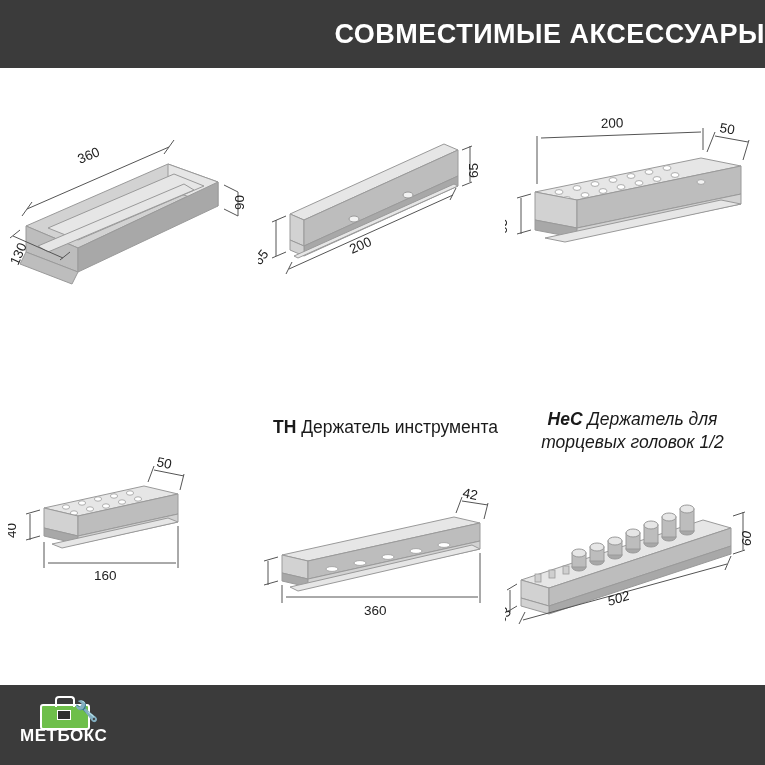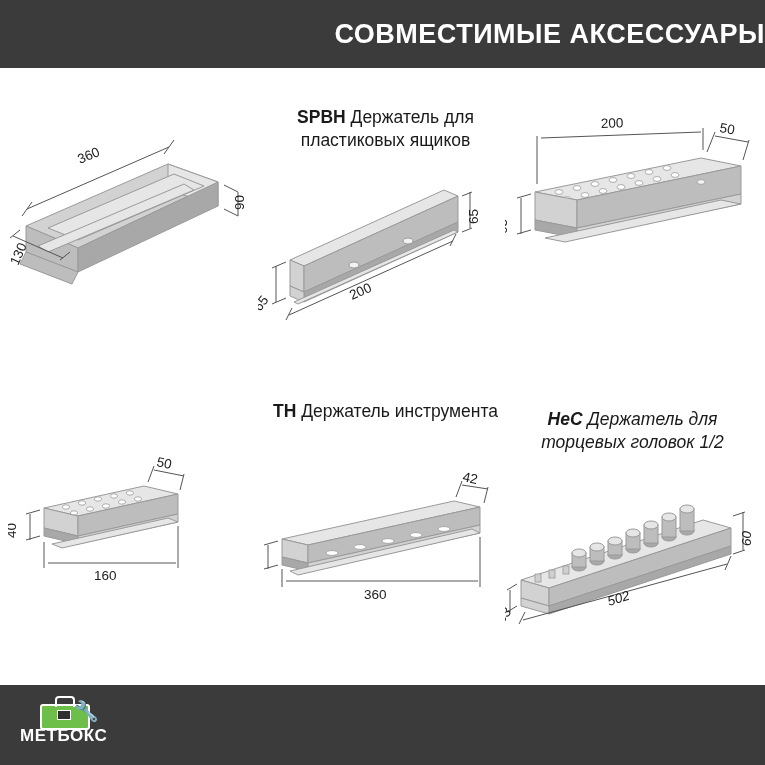--- a/index.html
+++ b/index.html
@@ -200,24 +200,20 @@
 
           <line class="lead" x1="12" y1="124" x2="2" y2="132"></line>
           <line class="lead" x1="62" y1="146" x2="52" y2="154"></line>
           <line class="lead" x1="5" y1="130" x2="55" y2="152"></line>
           <text class="dim" x="10" y="160" transform="rotate(-66 10 160)">130</text>
         </svg>
       </div>
     </div>
 
     <div class="cell" style="left:258px; top:38px;">
-      <div class="cap">
-        <span class="code">SPBH</span>
-        <span>Держатель для пластиковых ящиков</span>
-      </div>
       <div class="art">
         <svg width="255" height="185" viewBox="0 0 255 185">
 
           <polygon class="metal-l edge" points="32,108 186,38 200,44 46,114"></polygon>
           <polygon class="metal-m edge" points="32,108 46,114 46,140 32,134"></polygon>
           <polygon class="metal-d edge" points="46,114 200,44 200,70 46,140"></polygon>
           <polygon class="metal-dd edge" points="46,140 200,70 200,80 46,150"></polygon>
           <polygon class="metal-m edge" points="32,134 46,140 46,150 32,144"></polygon>
 
           <ellipse cx="96" cy="113" rx="5" ry="3" fill="#f2f2f2" stroke="#9a9a9a" stroke-width="1"></ellipse>
@@ -329,21 +325,21 @@
           <text class="dim" x="8" y="130" transform="rotate(-90 8 130)">40</text>
 
           <line class="lead" x1="36" y1="134" x2="36" y2="160"></line>
           <line class="lead" x1="170" y1="118" x2="170" y2="160"></line>
           <line class="lead" x1="40" y1="155" x2="168" y2="155"></line>
           <text class="dim" x="86" y="172">160</text>
         </svg>
       </div>
     </div>
 
-    <div class="cell" style="left:258px; top:332px;">
+    <div class="cell" style="left:258px; top:348px;">
       <div class="cap">
         <span class="code">TH</span>
         <span>Держатель инструмента</span>
       </div>
       <div class="art">
         <svg width="255" height="185" viewBox="0 0 255 185">
 
           <polygon class="metal-l edge" points="24,116 196,78 222,84 50,122"></polygon>
 
           <polygon class="metal-m edge" points="24,116 50,122 50,140 24,134"></polygon>

